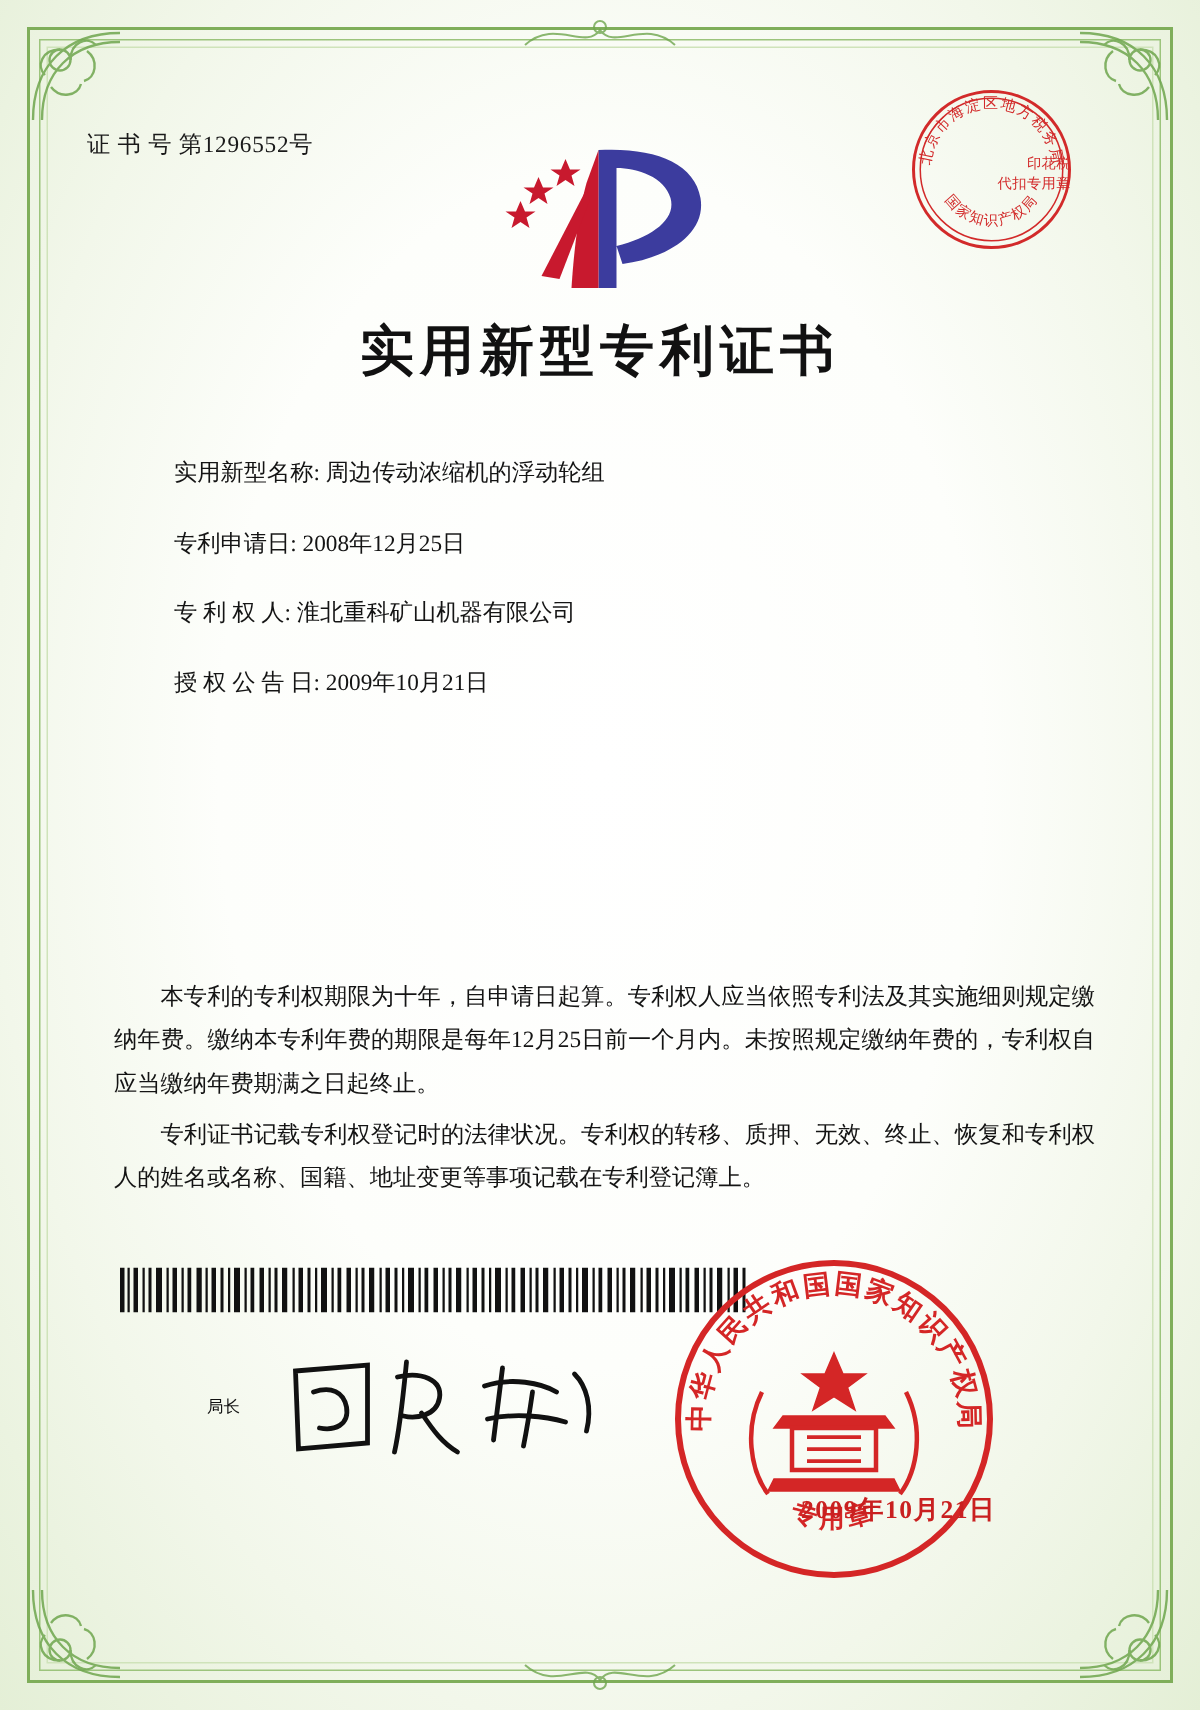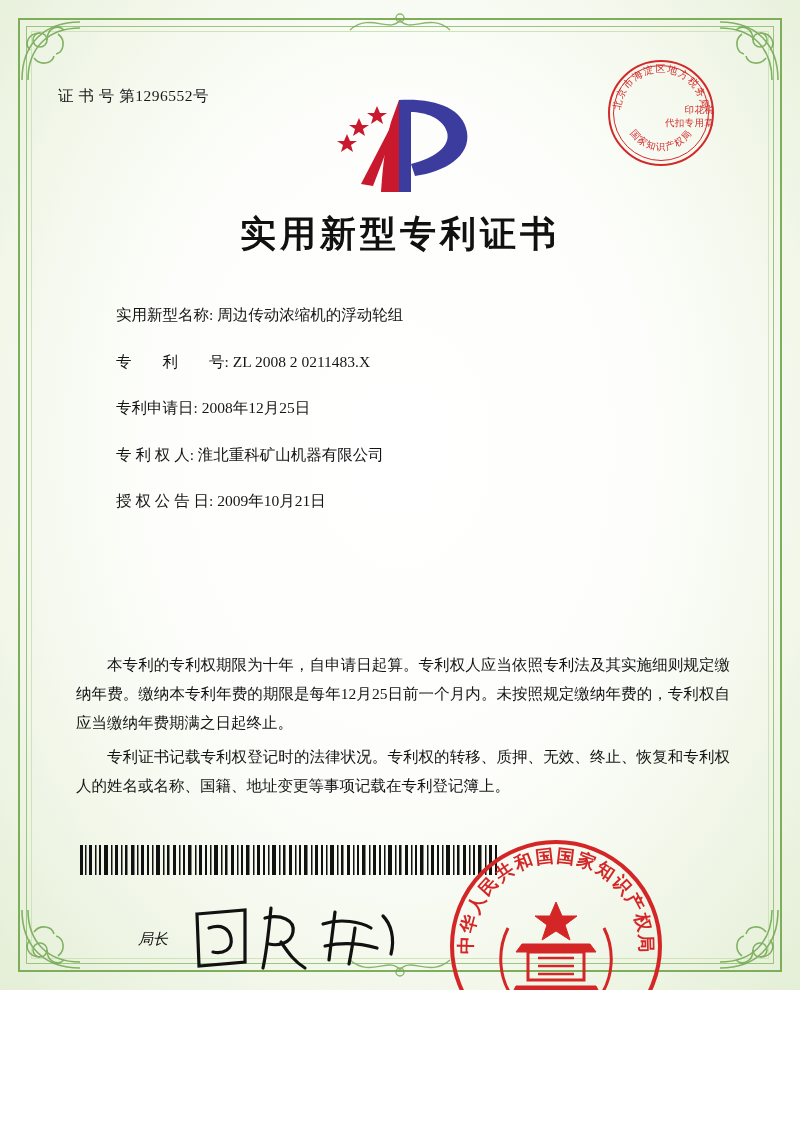--- a/index.html
+++ b/index.html
@@ -6,21 +6,21 @@
     margin: 0;
     padding: 0;
     background: #ffffff;
   }
   body {
     font-family: "Liberation Serif", "DejaVu Serif", serif;
   }
   .page {
     position: relative;
     width: 800px;
-    height: 990px;
+    height: 1140px;
     overflow: hidden;
     background:
       radial-gradient(ellipse at 50% 45%, #ffffff 0%, #fdfefb 45%, #f2f7ea 72%, #e4efd6 100%);
   }
   
   .frame-outer {
     position: absolute;
     left: 18px; top: 18px; right: 18px; bottom: 18px;
     border: 2px solid #7fae5a;
     box-sizing: border-box;
@@ -184,23 +184,22 @@
     left: 30px;
     top: 795px;
     width: 420px;
     height: 30px;
   }
 
   .signer {
     position: absolute;
     left: 88px;
     top: 880px;
-    font-size: 15px;
+    font-size: 11px;
     color: #111;
-    font-style: italic;
   }
   .signature {
     position: absolute;
     left: 135px;
     top: 848px;
     width: 230px;
     height: 80px;
   }
 
   
@@ -338,24 +337,20 @@
         <div>代扣专用章</div>
       </div>
     </div>
 
     <div class="title">实用新型专利证书</div>
 
     <div class="fields">
       <div class="field">
         <span class="lbl">实用新型名称:</span>
         <span class="val">周边传动浓缩机的浮动轮组</span>
-      </div>
-      <div class="field">
-        <span class="lbl">专　　利　　号:</span>
-        <span class="val">ZL 2008 2 0211483.X</span>
       </div>
       <div class="field">
         <span class="lbl">专利申请日:</span>
         <span class="val">2008年12月25日</span>
       </div>
       <div class="field">
         <span class="lbl">专 利 权 人:</span>
         <span class="val">淮北重科矿山机器有限公司</span>
       </div>
       <div class="field">

